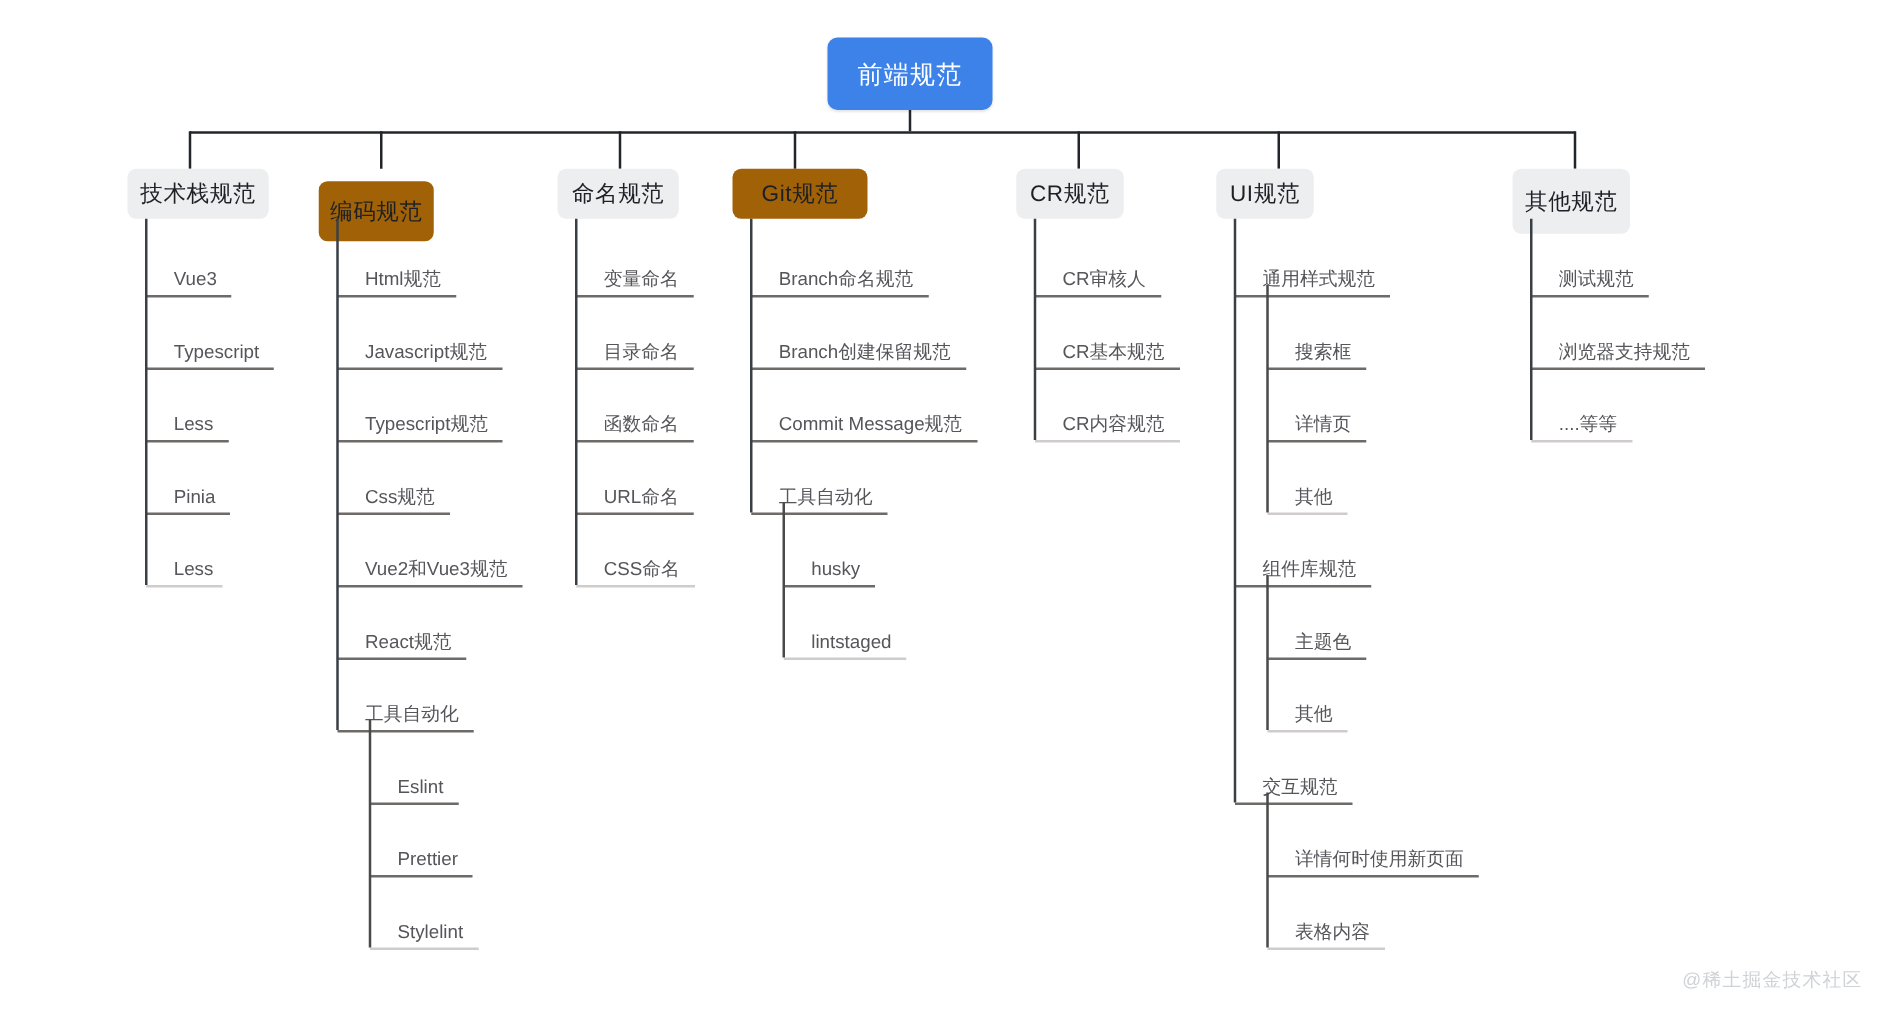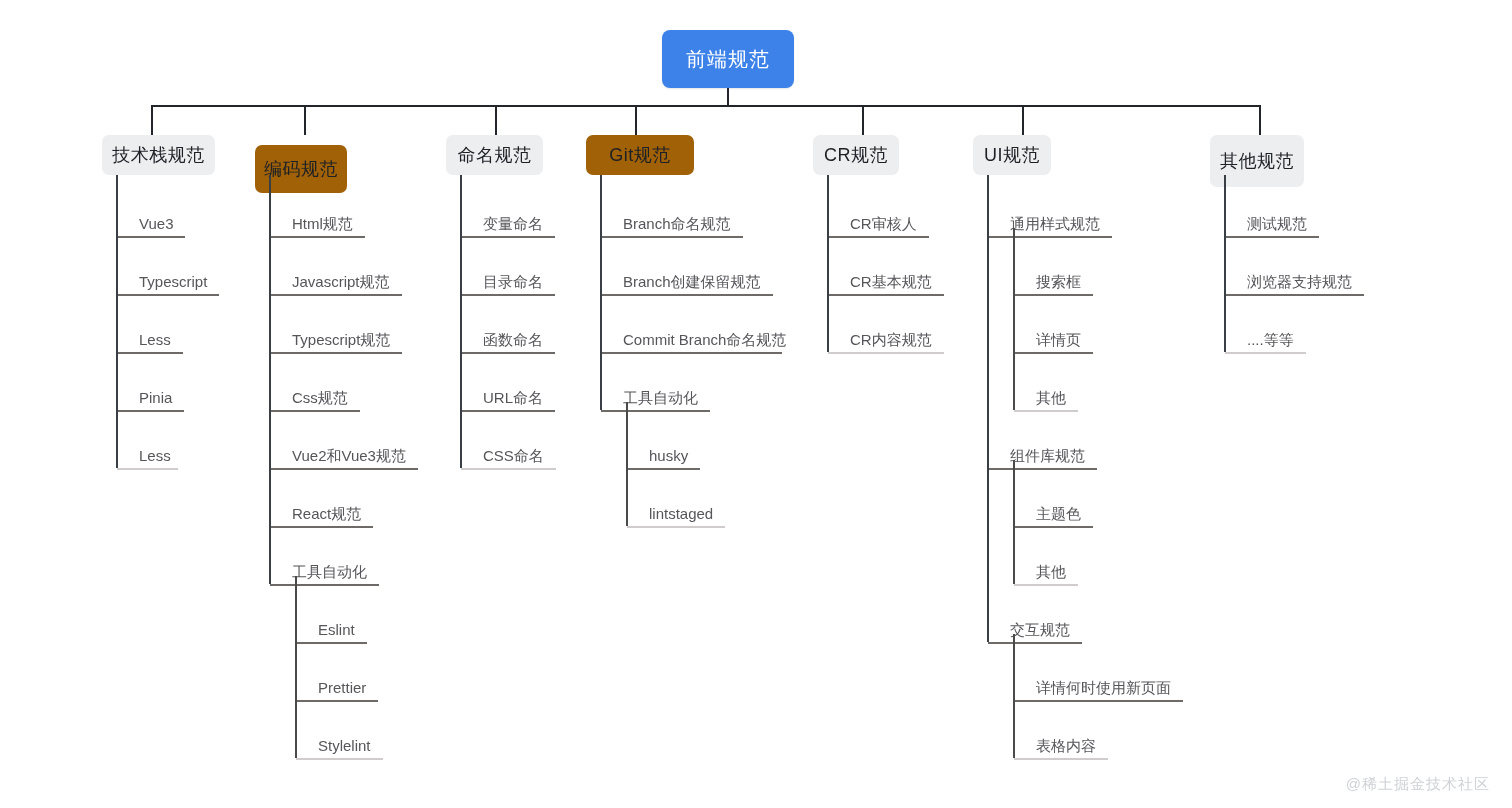--- a/index.html
+++ b/index.html
@@ -135,21 +135,21 @@
     <div class="leaf-rule faint" style="left: 461px; top: 468px; width: 95px;"></div>
     <div class="spine" style="left: 460px; top: 175px; height: 293px;"></div>
     <div class="vline" style="left: 635px; top: 105px; height: 30px;"></div>
     <div class="l2-node" style="left: 586px; top: 135px; width: 108px; height: 40px; background: #a16207;">
       <span>Git规范</span>
     </div>
     <div class="leaf" style="left: 623px; top: 216px; color: rgb(86, 85, 90);">Branch命名规范</div>
     <div class="leaf-rule" style="left: 601px; top: 236px; width: 142px;"></div>
     <div class="leaf" style="left: 623px; top: 274px; color: rgb(86, 85, 90);">Branch创建保留规范</div>
     <div class="leaf-rule" style="left: 601px; top: 294px; width: 172px;"></div>
-    <div class="leaf" style="left: 623px; top: 332px; color: rgb(86, 85, 90);">Commit Branch命名规范</div>
+    <div class="leaf" style="left: 623px; top: 332px; color: rgb(86, 85, 90);">Commit Message规范</div>
     <div class="leaf-rule" style="left: 601px; top: 352px; width: 181px;"></div>
     <div class="leaf" style="left: 623px; top: 390px; color: rgb(86, 85, 90);">工具自动化</div>
     <div class="leaf-rule" style="left: 601px; top: 410px; width: 109px;"></div>
     <div class="leaf" style="left: 649px; top: 448px; color: rgb(86, 85, 90);">husky</div>
     <div class="leaf-rule" style="left: 627px; top: 468px; width: 73px;"></div>
     <div class="leaf" style="left: 649px; top: 506px; color: rgb(86, 85, 90);">lintstaged</div>
     <div class="leaf-rule faint" style="left: 627px; top: 526px; width: 98px;"></div>
     <div class="spine-sub" style="left: 626px; top: 402px; height: 124px;"></div>
     <div class="spine" style="left: 600px; top: 175px; height: 235px;"></div>
     <div class="vline" style="left: 862px; top: 105px; height: 30px;"></div>

